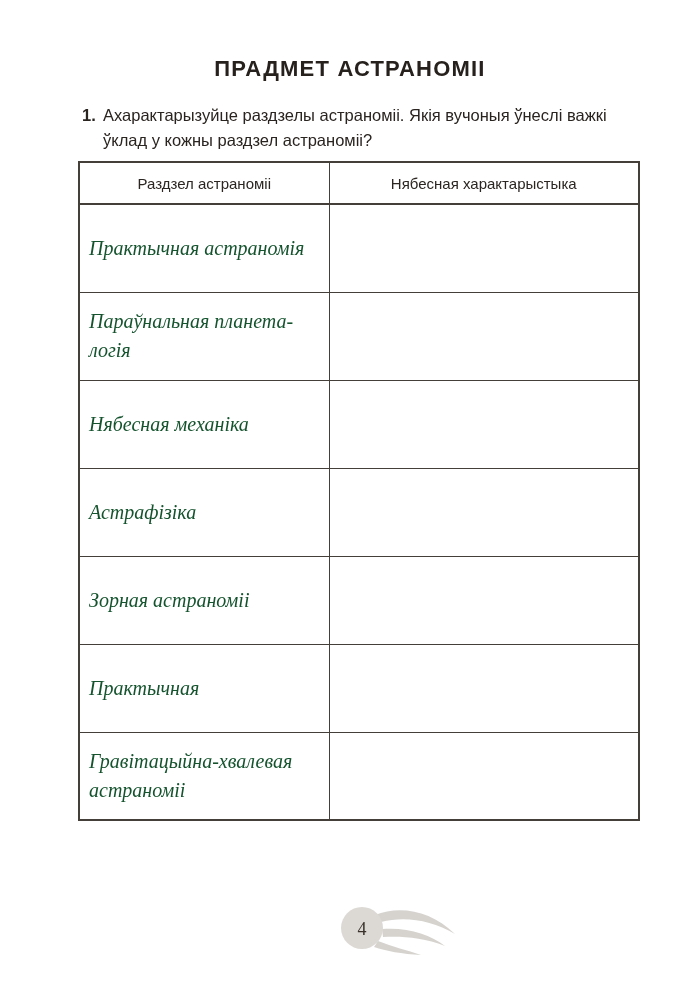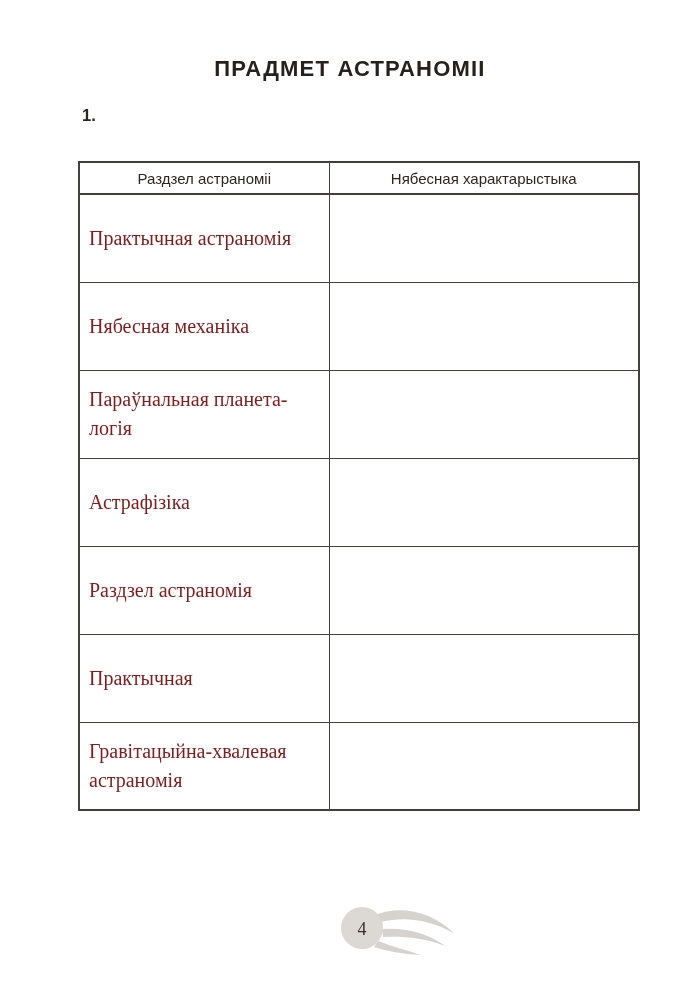--- a/index.html
+++ b/index.html
@@ -38,42 +38,43 @@
     position: absolute;
     left: 78px; top: 161px;
     width: 560px;
     border-collapse: collapse;
     table-layout: fixed;
     border: 2px solid #453f3a;
   }
   table.worktable col.c1 { width: 250px; }
   table.worktable col.c2 { width: 310px; }
   table.worktable th {
-    height: 32px;
+    height: 42px;
     font-size: 15px;
     font-weight: 400;
     text-align: center;
     vertical-align: middle;
     color: #2b2622;
     border: 1px solid #453f3a;
     border-bottom: 2px solid #453f3a;
   }
   table.worktable td {
     height: 88px;
     border: 1px solid #453f3a;
     vertical-align: middle;
   }
   td.section-cell {
     font-family: "Liberation Serif", serif;
     font-size: 20px;
     line-height: 29px;
     padding-left: 9px;
     padding-right: 6px;
-    color: #7f1d1d;
+    color: #14532d;
     white-space: pre-line;
+    font-style: italic;
   }
   td.answer-cell { background: #ffffff; }
 
   .footer-badge {
     position: absolute;
     left: 331px; top: 901px;
     width: 130px; height: 60px;
   }
   .footer-badge svg { display: block; }
   .page-number {
@@ -87,62 +88,64 @@
     color: #3a322b;
   }
 </style>
 </head>
 <body>
 
 <h1 class="page-title">ПРАДМЕТ АСТРАНОМІІ</h1>
 
 <div class="task">
   <span class="task-number">1.</span>
+  <span class="task-text">Ахарактарызуйце раздзелы астраноміі. Якія вучоныя ўнеслі важкі
+ўклад у кожны раздзел астраноміі?</span>
 </div>
 
 <table class="worktable">
   <colgroup>
       <col class="c1">
       <col class="c2">
     </colgroup>
   <thead>
     <tr>
       <th>Раздзел астраноміі</th>
       <th>Нябесная характарыстыка</th>
     </tr>
   </thead>
   <tbody>
     <tr>
       <td class="section-cell">Практычная астраномія</td>
       <td class="answer-cell"></td>
     </tr>
     <tr>
-      <td class="section-cell">Нябесная механіка</td>
+      <td class="section-cell">Параўнальная планета-
+логія</td>
       <td class="answer-cell"></td>
     </tr>
     <tr>
-      <td class="section-cell">Параўнальная планета-
-логія</td>
+      <td class="section-cell">Нябесная механіка</td>
       <td class="answer-cell"></td>
     </tr>
     <tr>
       <td class="section-cell">Астрафізіка</td>
       <td class="answer-cell"></td>
     </tr>
     <tr>
-      <td class="section-cell">Раздзел астраномія</td>
+      <td class="section-cell">Зорная астраноміі</td>
       <td class="answer-cell"></td>
     </tr>
     <tr>
       <td class="section-cell">Практычная</td>
       <td class="answer-cell"></td>
     </tr>
     <tr>
       <td class="section-cell">Гравітацыйна-хвалевая
-астраномія</td>
+астраноміі</td>
       <td class="answer-cell"></td>
     </tr>
   </tbody>
 </table>
 
 <div class="footer-badge">
   <svg width="130" height="60" viewBox="0 0 130 60" xmlns="http://www.w3.org/2000/svg">
     <path d="M44,14 C68,4 100,9 124,33 C100,19 74,15 50,21 Z" fill="#d6d3cf"></path>
     <path d="M51,28 C76,26 99,33 114,45 C92,36 69,35 52,36 Z" fill="#d6d3cf"></path>
     <path d="M47,40 C62,46 76,49 90,54 C71,53 55,50 43,46 Z" fill="#d6d3cf"></path>

